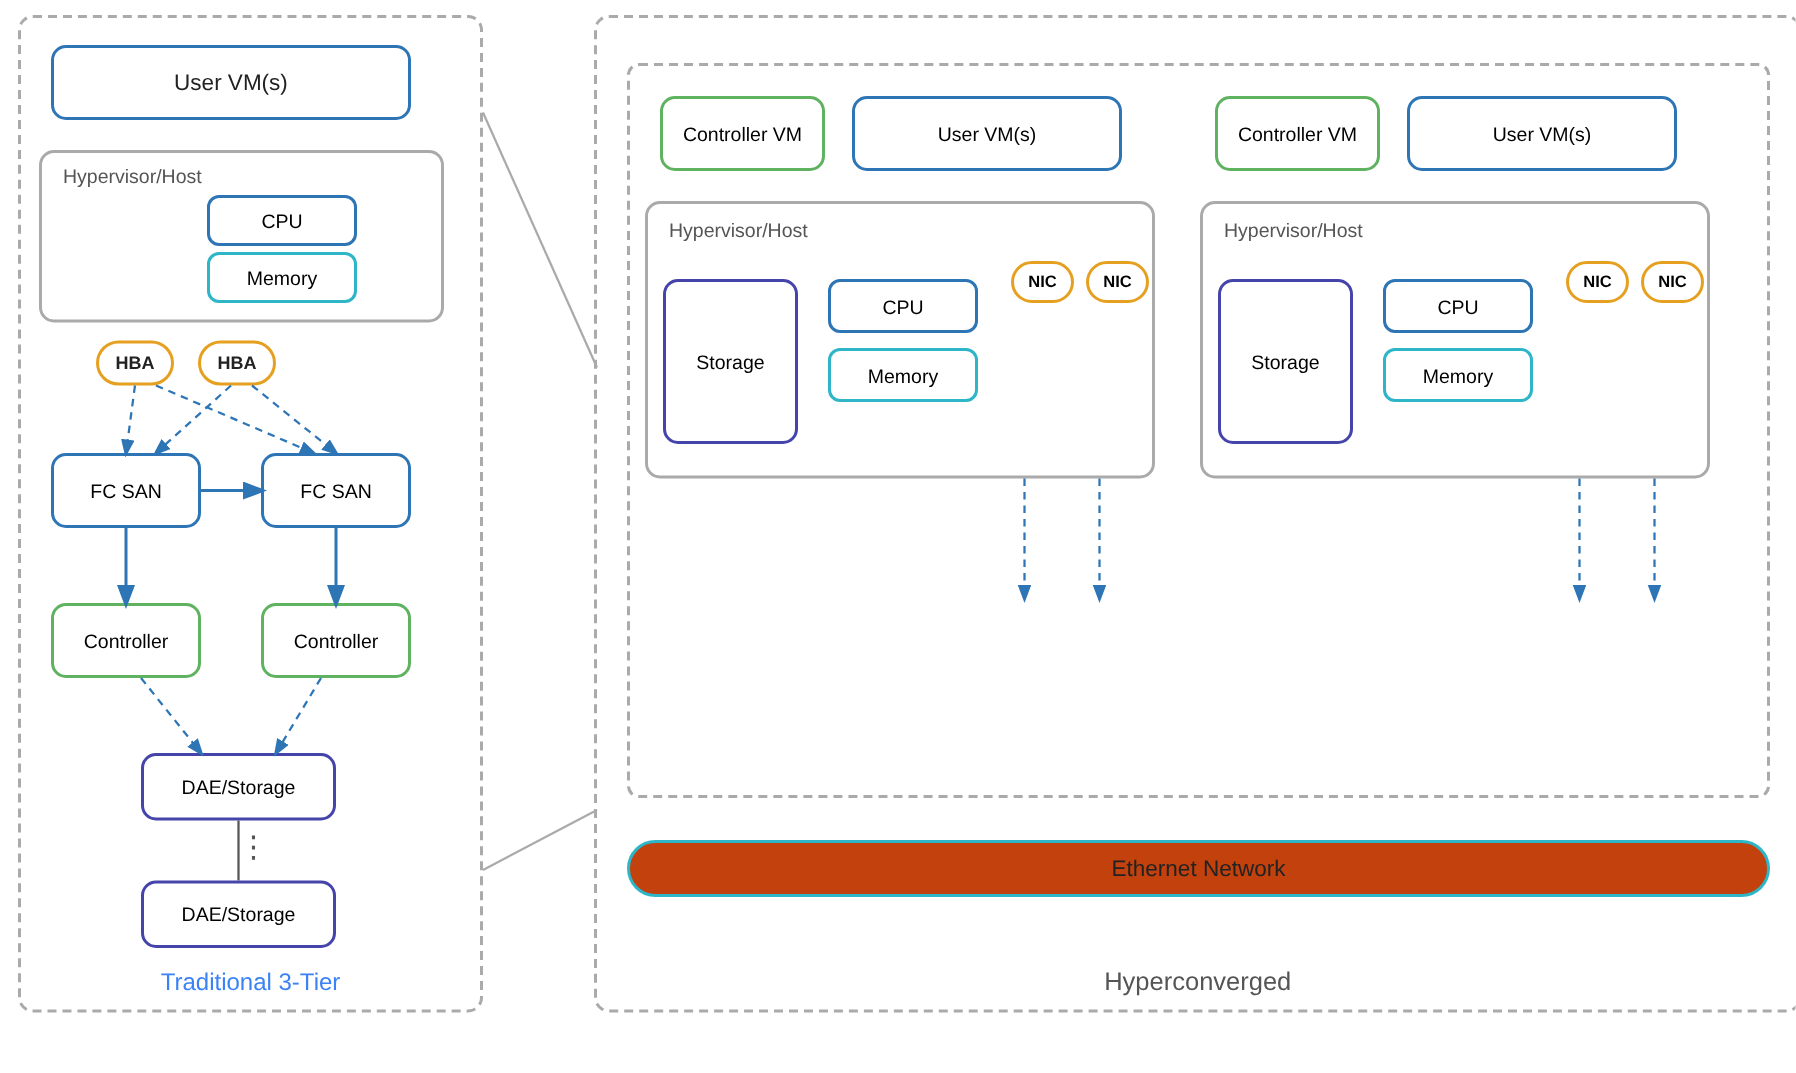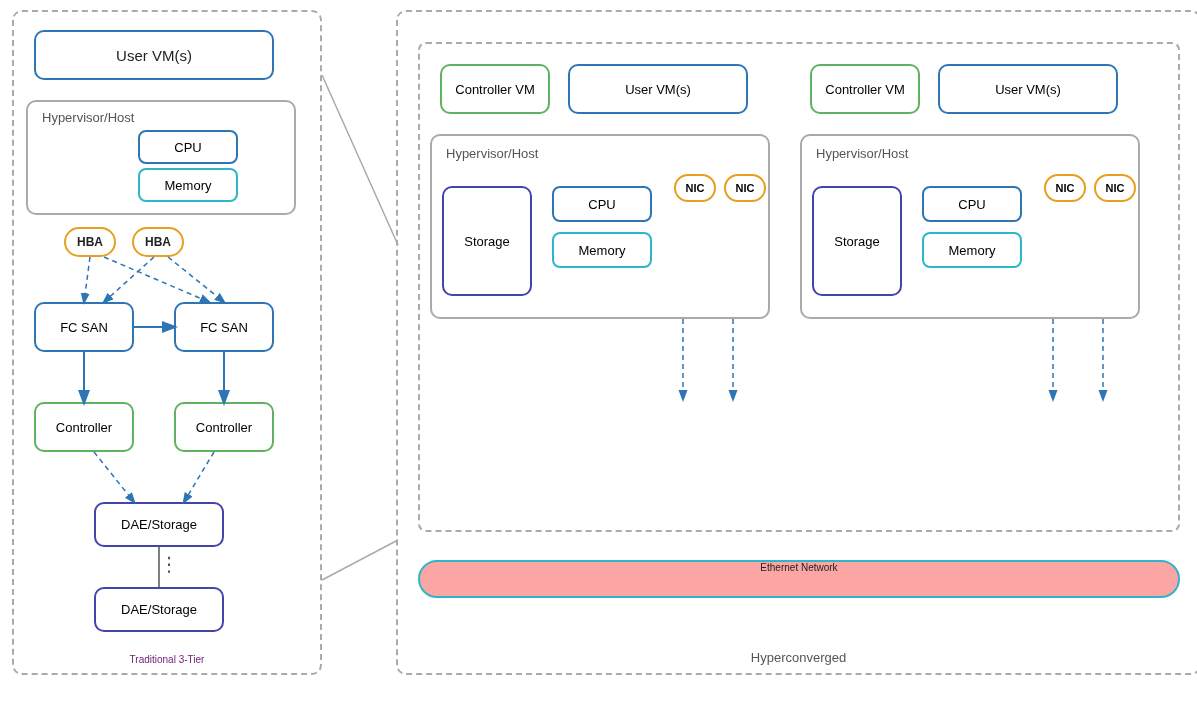--- a/index.html
+++ b/index.html
@@ -29,22 +29,22 @@
       height: 665px;
       border: 2px dashed #aaa;
       border-radius: 10px;
     }
 
     .left-panel-label {
       position: absolute;
       bottom: 8px;
       left: 50%;
       transform: translateX(-50%);
-      font-size: 10px;
-      color: #701a75;
+      font-size: 16px;
+      color: #3b82f6;
       white-space: nowrap;
     }
 
     
     .user-vm-left {
       position: absolute;
       top: 18px;
       left: 20px;
       width: 240px;
       height: 50px;
@@ -253,21 +253,21 @@
       height: 665px;
       border: 2px dashed #aaa;
       border-radius: 10px;
     }
 
     .right-panel-label {
       position: absolute;
       bottom: 8px;
       left: 50%;
       transform: translateX(-50%);
-      font-size: 13px;
+      font-size: 17px;
       color: #555;
     }
 
     
     .inner-panel {
       position: absolute;
       top: 30px;
       left: 20px;
       width: 762px;
       height: 490px;
@@ -458,21 +458,21 @@
 
         <line x1="313" y1="275" x2="313" y2="355" stroke="#2e75b6" stroke-width="1.5" stroke-dasharray="5,4" marker-end="url(#arr-b2)"></line>
 
         <line x1="633" y1="275" x2="633" y2="355" stroke="#2e75b6" stroke-width="1.5" stroke-dasharray="5,4" marker-end="url(#arr-b2)"></line>
 
         <line x1="683" y1="275" x2="683" y2="355" stroke="#2e75b6" stroke-width="1.5" stroke-dasharray="5,4" marker-end="url(#arr-b2)"></line>
       </svg>
 
     </div>
 
-    <div style="position:absolute; bottom:75px; left:20px; width:762px; height:38px; border:2.5px solid #2eb6c8; border-radius:19px; display:flex; align-items:flex-start; justify-content:center; font-size:10px; color:#222; background:#fca5a5;">
+    <div style="position:absolute; bottom:75px; left:20px; width:762px; height:38px; border:2.5px solid #2eb6c8; border-radius:19px; display:flex; align-items:center; justify-content:center; font-size:15px; color:#222; background:#c2410c;">
       <span>Ethernet Network</span>
     </div>
 
     <span class="right-panel-label">Hyperconverged</span>
   </div>
 
   <svg style="position:absolute;top:0;left:0;width:1197px;height:715px;pointer-events:none;">
     <line x1="322" y1="75" x2="398" y2="245" stroke="#aaa" stroke-width="1.5"></line>
     <line x1="322" y1="580" x2="398" y2="540" stroke="#aaa" stroke-width="1.5"></line>
   </svg>

